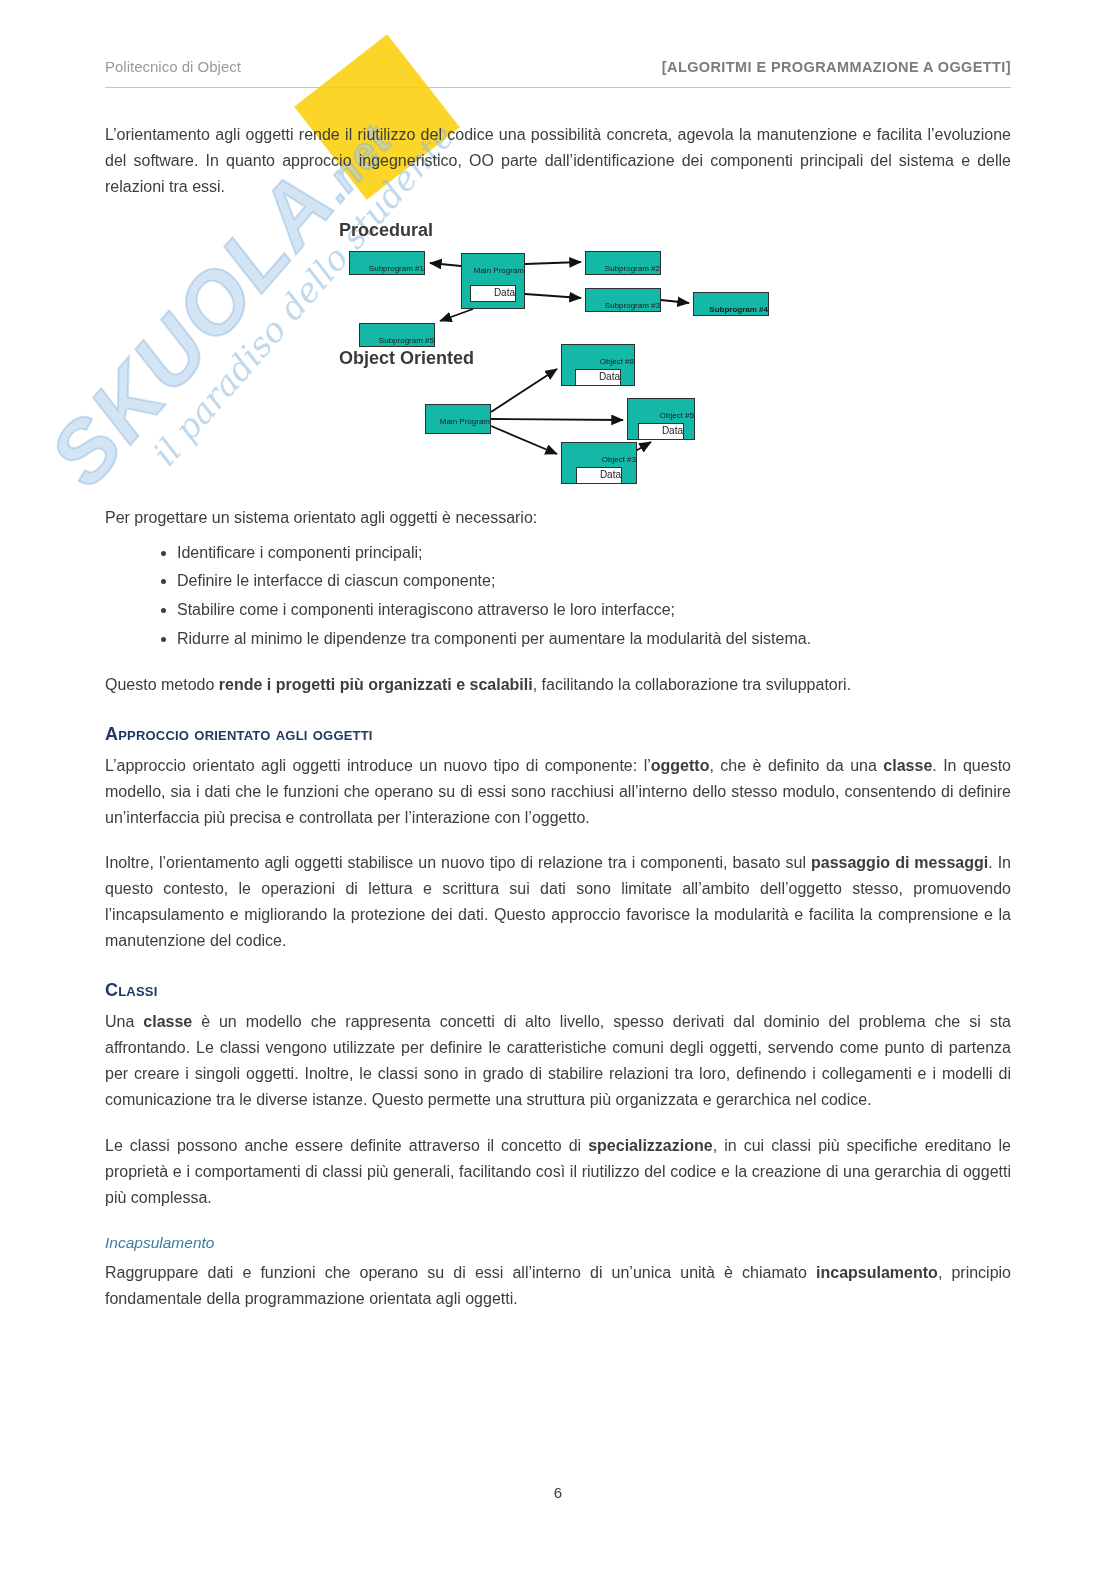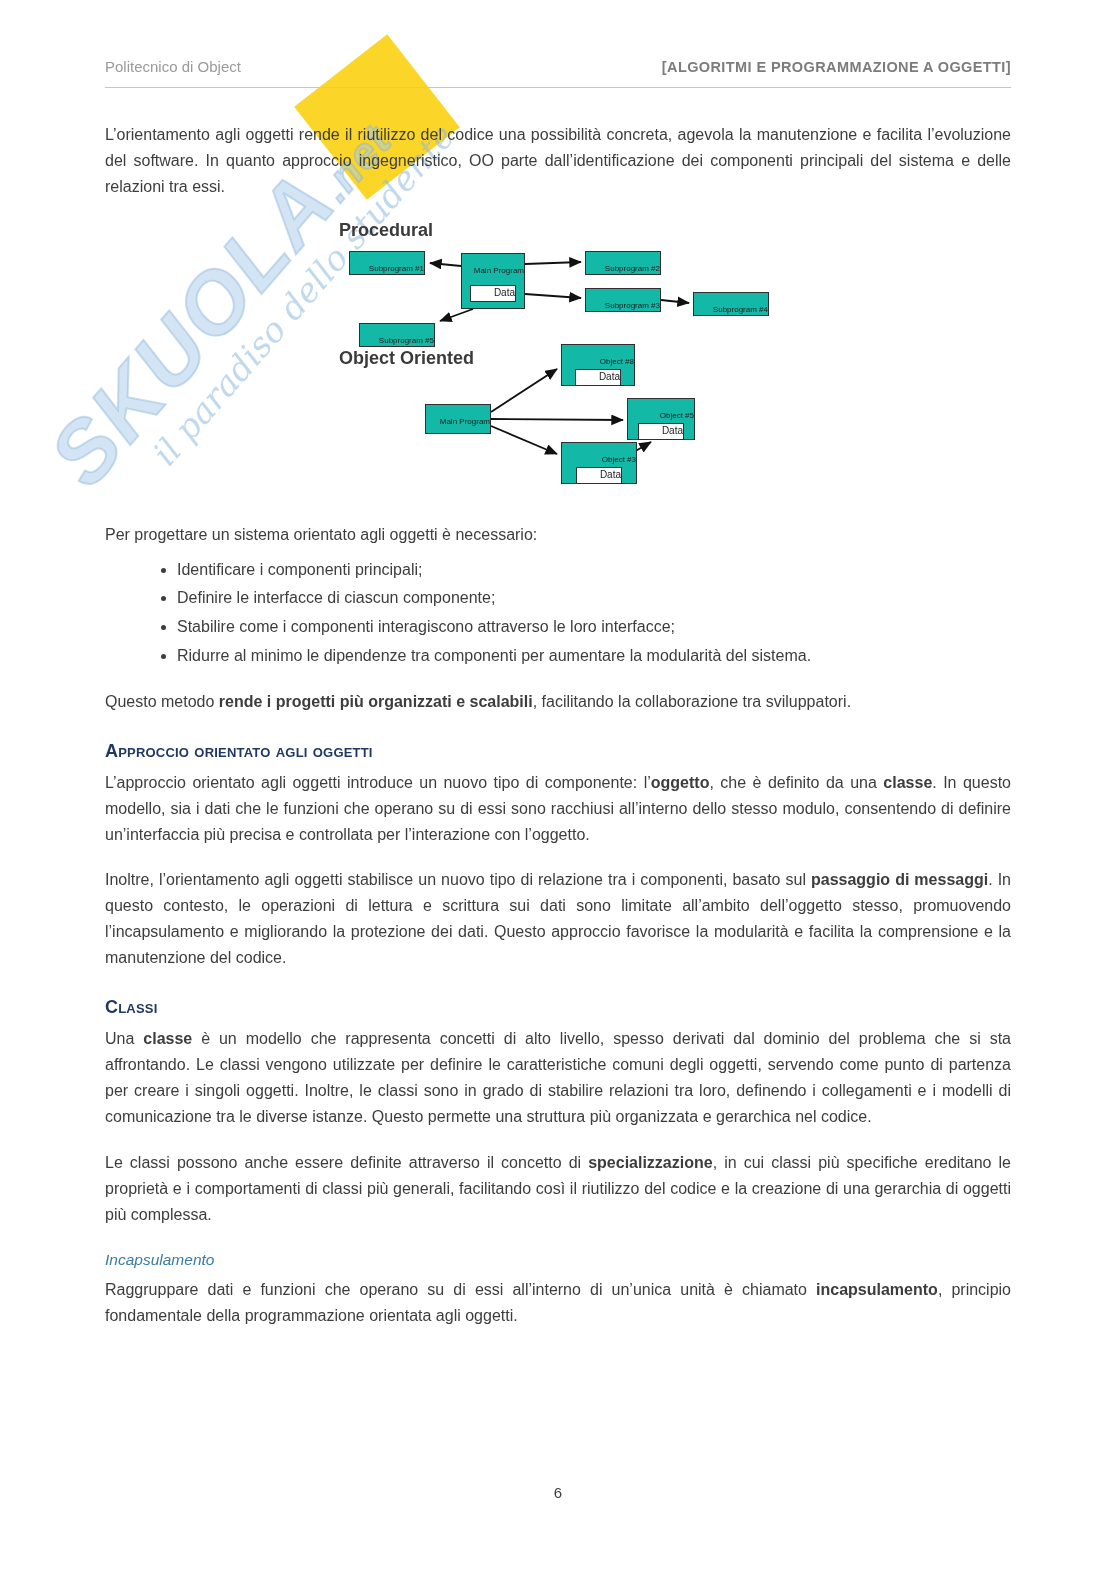--- a/index.html
+++ b/index.html
@@ -127,41 +127,41 @@
 
       <div class="dtitle" style="left:2px; top:-4px;">Procedural</div>
 
       <div class="dbox" style="left:12px; top:27px; width:76px; height:24px;">Subprogram #1</div>
       <div class="dbox main1" style="left:124px; top:29px; width:64px; height:56px;">
         <div>Main Program</div>
         <div class="ddata">Data</div>
       </div>
       <div class="dbox" style="left:248px; top:27px; width:76px; height:24px;">Subprogram #2</div>
       <div class="dbox" style="left:248px; top:64px; width:76px; height:24px;">Subprogram #3</div>
-      <div class="dbox" style="left:356px; top:68px; width:76px; height:24px;">Subprogram #4</div>
+      <div class="dbox" style="left:356px; top:68px; width:76px; height:24px;font-weight:bold;">Subprogram #4</div>
       <div class="dbox" style="left:22px; top:99px; width:76px; height:24px;">Subprogram #5</div>
 
       <div class="dtitle" style="left:2px; top:124px;">Object Oriented</div>
 
       <div class="dbox" style="left:224px; top:120px; width:74px; height:42px;">
         <div>Object #8</div>
         <div class="ddata">Data</div>
       </div>
       <div class="dbox" style="left:88px; top:180px; width:66px; height:30px;">Main Program</div>
       <div class="dbox" style="left:290px; top:174px; width:68px; height:42px;">
         <div>Object #5</div>
         <div class="ddata">Data</div>
       </div>
       <div class="dbox" style="left:224px; top:218px; width:76px; height:42px;">
         <div>Object #3</div>
         <div class="ddata">Data</div>
       </div>
     </div>
 
-    <p class="body" style="margin-top:26px;">Per progettare un sistema orientato agli oggetti è necessario:</p>
+    <p class="body" style="margin-top:9px;">Per progettare un sistema orientato agli oggetti è necessario:</p>
 
     <ul class="bullets">
       <li>Identificare i componenti principali;</li>
       <li>Definire le interfacce di ciascun componente;</li>
       <li>Stabilire come i componenti interagiscono attraverso le loro interfacce;</li>
       <li>Ridurre al minimo le dipendenze tra componenti per aumentare la modularità del sistema.</li>
     </ul>
 
     <p class="body"><span>Questo metodo </span><span class="b">rende i progetti più organizzati e scalabili</span><span>, facilitando la collaborazione tra sviluppatori.</span></p>
 

